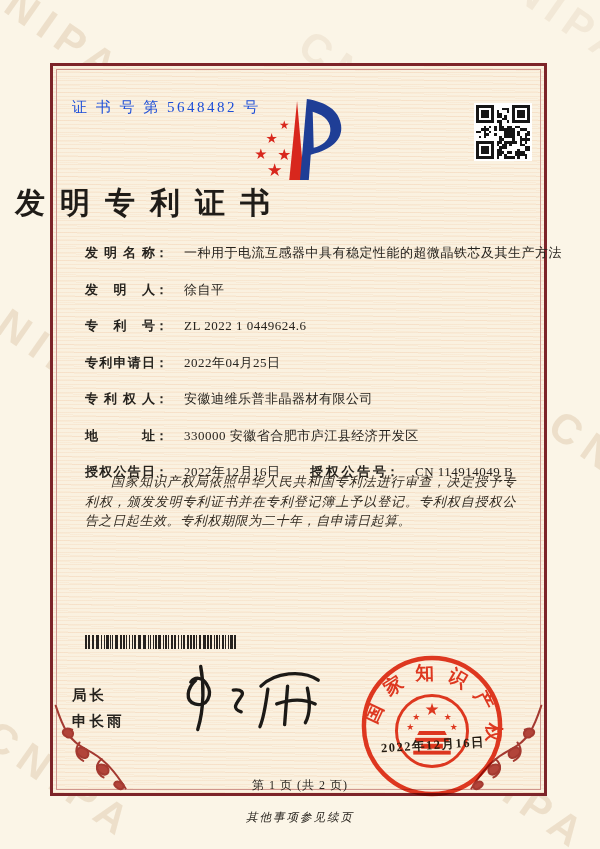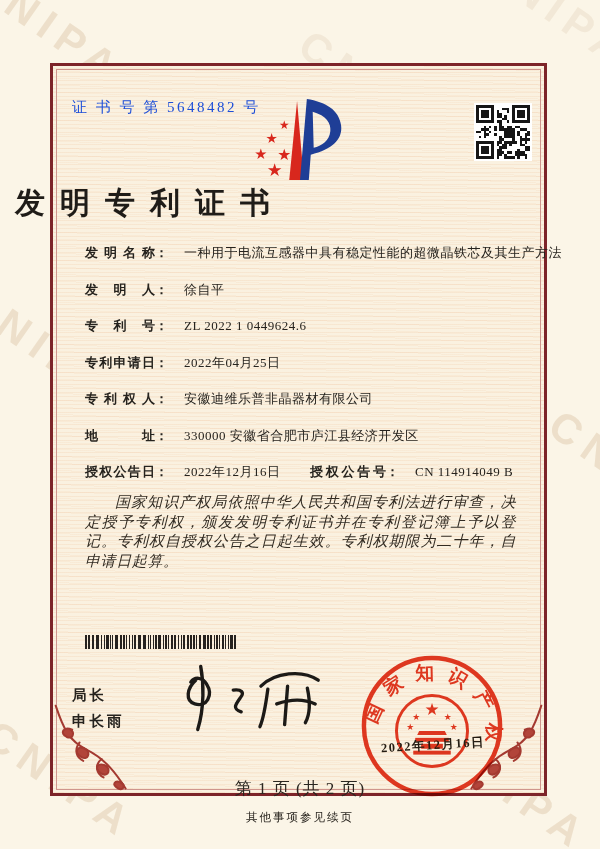--- a/index.html
+++ b/index.html
@@ -51,42 +51,42 @@
   }
   
   .fields{position:absolute;left:85px;top:244px;width:432px;z-index:4;font-size:13px;}
   .frow{position:relative;height:36.5px;line-height:18px;white-space:nowrap;}
   .flabel{display:inline-block;width:70px;text-align:justify;text-align-last:justify;font-weight:600;color:#26231e;vertical-align:top;}
   .fcolon{font-weight:600;color:#26231e;}
   .fvalue{margin-left:16px;letter-spacing:0.5px;color:#26231e;font-weight:500;}
   .fpair2{position:absolute;left:225px;top:0;}
   
   .paras{
-    position:absolute;left:85px;top:493px;width:431px;z-index:4;
-    font-size:15px;line-height:19.5px;text-align:justify;
+    position:absolute;left:85px;top:472px;width:431px;z-index:4;
+    font-size:13px;line-height:19.5px;text-align:justify;
     font-style:italic;color:#322b22;letter-spacing:0.6px;
   }
   .paras p{margin:0;text-indent:2em;}
   
   .barcode{position:absolute;left:85px;top:635px;width:156px;height:14px;z-index:4;}
   .barcode svg{width:100%;height:100%;display:block;}
   
   .director{position:absolute;left:72px;top:686px;z-index:4;font-size:14.5px;font-weight:700;letter-spacing:3px;color:#26231e;}
   .director div{margin-bottom:7px;}
   .signature{position:absolute;left:176px;top:662px;width:158px;height:72px;z-index:5;}
   
   .seal{position:absolute;left:358px;top:652px;width:148px;height:148px;z-index:5;mix-blend-mode:multiply;opacity:0.95;}
   .seal-date{
     position:absolute;left:362px;top:737px;width:142px;text-align:center;z-index:6;
     font-size:12.5px;font-weight:600;letter-spacing:1.5px;color:#241c12;
     transform:rotate(-3.5deg);
   }
   
-  .pageno{position:absolute;left:0;top:777px;width:100%;text-align:center;font-size:17px;letter-spacing:1px;color:#2a2620;z-index:4;}
-  .footnote{position:absolute;left:0;top:810px;width:100%;text-align:center;font-size:11.5px;letter-spacing:2px;color:#2a2620;z-index:4;}
+  .pageno{position:absolute;left:0;top:777px;width:100%;text-align:center;font-size:12px;letter-spacing:1px;color:#2a2620;z-index:4;}
+  .footnote{position:absolute;left:0;top:810px;width:100%;text-align:center;font-size:11.5px;letter-spacing:2px;color:#2a2620;z-index:4;font-style:italic;}
 </style>
 </head>
 <body>
 
 <div>
   <span class="wm" style="left:-38px;top:2px;">CNIPA</span>
   <span class="wm light" style="left:470px;top:-14px;">CNIPA</span>
   <span class="wm light" style="left:288px;top:66px;">CNIPA</span>
   <span class="wm" style="left:-46px;top:322px;">CNIPA</span>
   <span class="wm light" style="left:352px;top:262px;">CNIPA</span>

